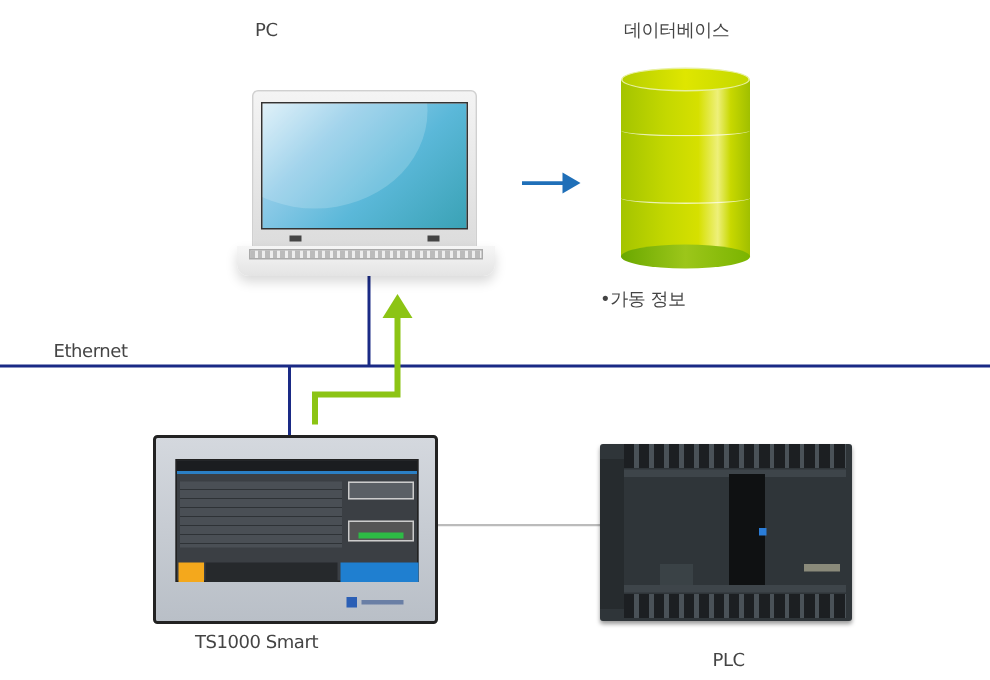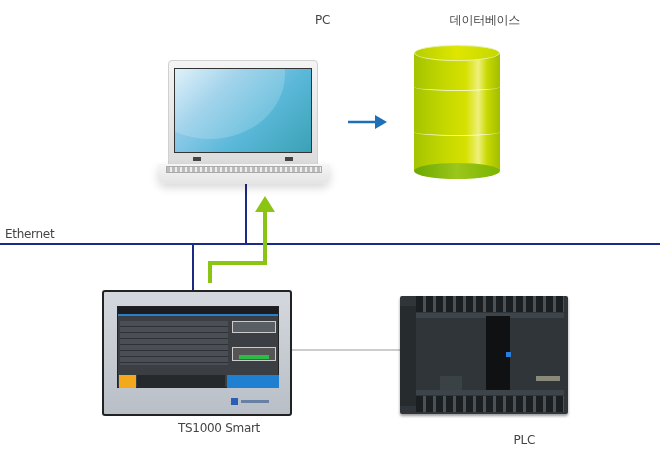--- a/index.html
+++ b/index.html
@@ -1,22 +1,22 @@
 <!DOCTYPE html>
 <html><head>
   <meta charset="utf-8">
   <style>
     * { margin: 0; padding: 0; box-sizing: border-box; }
     body { width: 660px; height: 453px; background: #ffffff; position: relative; overflow: hidden;
            font-family: "DejaVu Sans", sans-serif; color: #444; }
-    .label { position: absolute; font-size: 12px; color: #444; text-align: right; line-height: 16px; letter-spacing: -0.3px; }
+    .label { position: absolute; font-size: 12px; color: #444; text-align: left; line-height: 16px; letter-spacing: -0.3px; }
     .pc-label { left: 170px; top: 12px; width: 160px; }
-    .db-label { left: 400px; top: 12px; width: 120px; }
+    .db-label { left: 416px; top: 12px; width: 120px; }
     .db-info { left: 400px; top: 190px; width: 120px; font-size: 12px; line-height: 18px; }
-    .eth-label { left: 5px; top: 226px; text-align: left; width: 80px; }
+    .eth-label { left: 5px; top: 226px; text-align: right; width: 80px; }
     .hmi-label { left: 130px; top: 420px; width: 130px; }
     .plc-label { left: 475px; top: 432px; width: 60px; }
     svg.diagram { position: absolute; left: 0; top: 0; }
 
     
     .laptop { position: absolute; left: 150px; top: 60px; width: 200px; height: 130px; }
     .lid { position: absolute; left: 18px; top: 0; width: 150px; height: 105px; background: linear-gradient(#f4f4f4, #dcdcdc);
            border-radius: 4px 4px 0 0; border: 1px solid #d0d0d0; }
     .screen { position: absolute; left: 5px; top: 7px; width: 138px; height: 85px; border: 1px solid #333;
               background: linear-gradient(135deg, #d9eef8 0%, #8fcbe8 30%, #5bb8d9 60%, #3aa2b5 100%); overflow: hidden; }
@@ -70,20 +70,21 @@
     .plc-tag { position: absolute; left: 136px; top: 80px; width: 24px; height: 5px; background: #8a8a7a; }
   </style>
 </head>
 <body>
 
 <div class="label pc-label">
   <div>PC</div>
 </div>
 <div class="label db-label">데이터베이스</div>
 <div class="label db-info">
+  <div>•가동 정보</div>
 </div>
 <div class="label eth-label">Ethernet</div>
 <div class="label hmi-label">TS1000 Smart</div>
 <div class="label plc-label">PLC</div>
 
 <svg class="diagram" width="660" height="453">
   <line x1="292" y1="350" x2="404" y2="350" stroke="#bbbbbb" stroke-width="1.5"></line>
   <line x1="0" y1="244" x2="660" y2="244" stroke="#1a2a85" stroke-width="2"></line>
   <line x1="246" y1="184" x2="246" y2="244" stroke="#1a2a85" stroke-width="2"></line>
   <line x1="193" y1="244" x2="193" y2="291" stroke="#1a2a85" stroke-width="2"></line>

